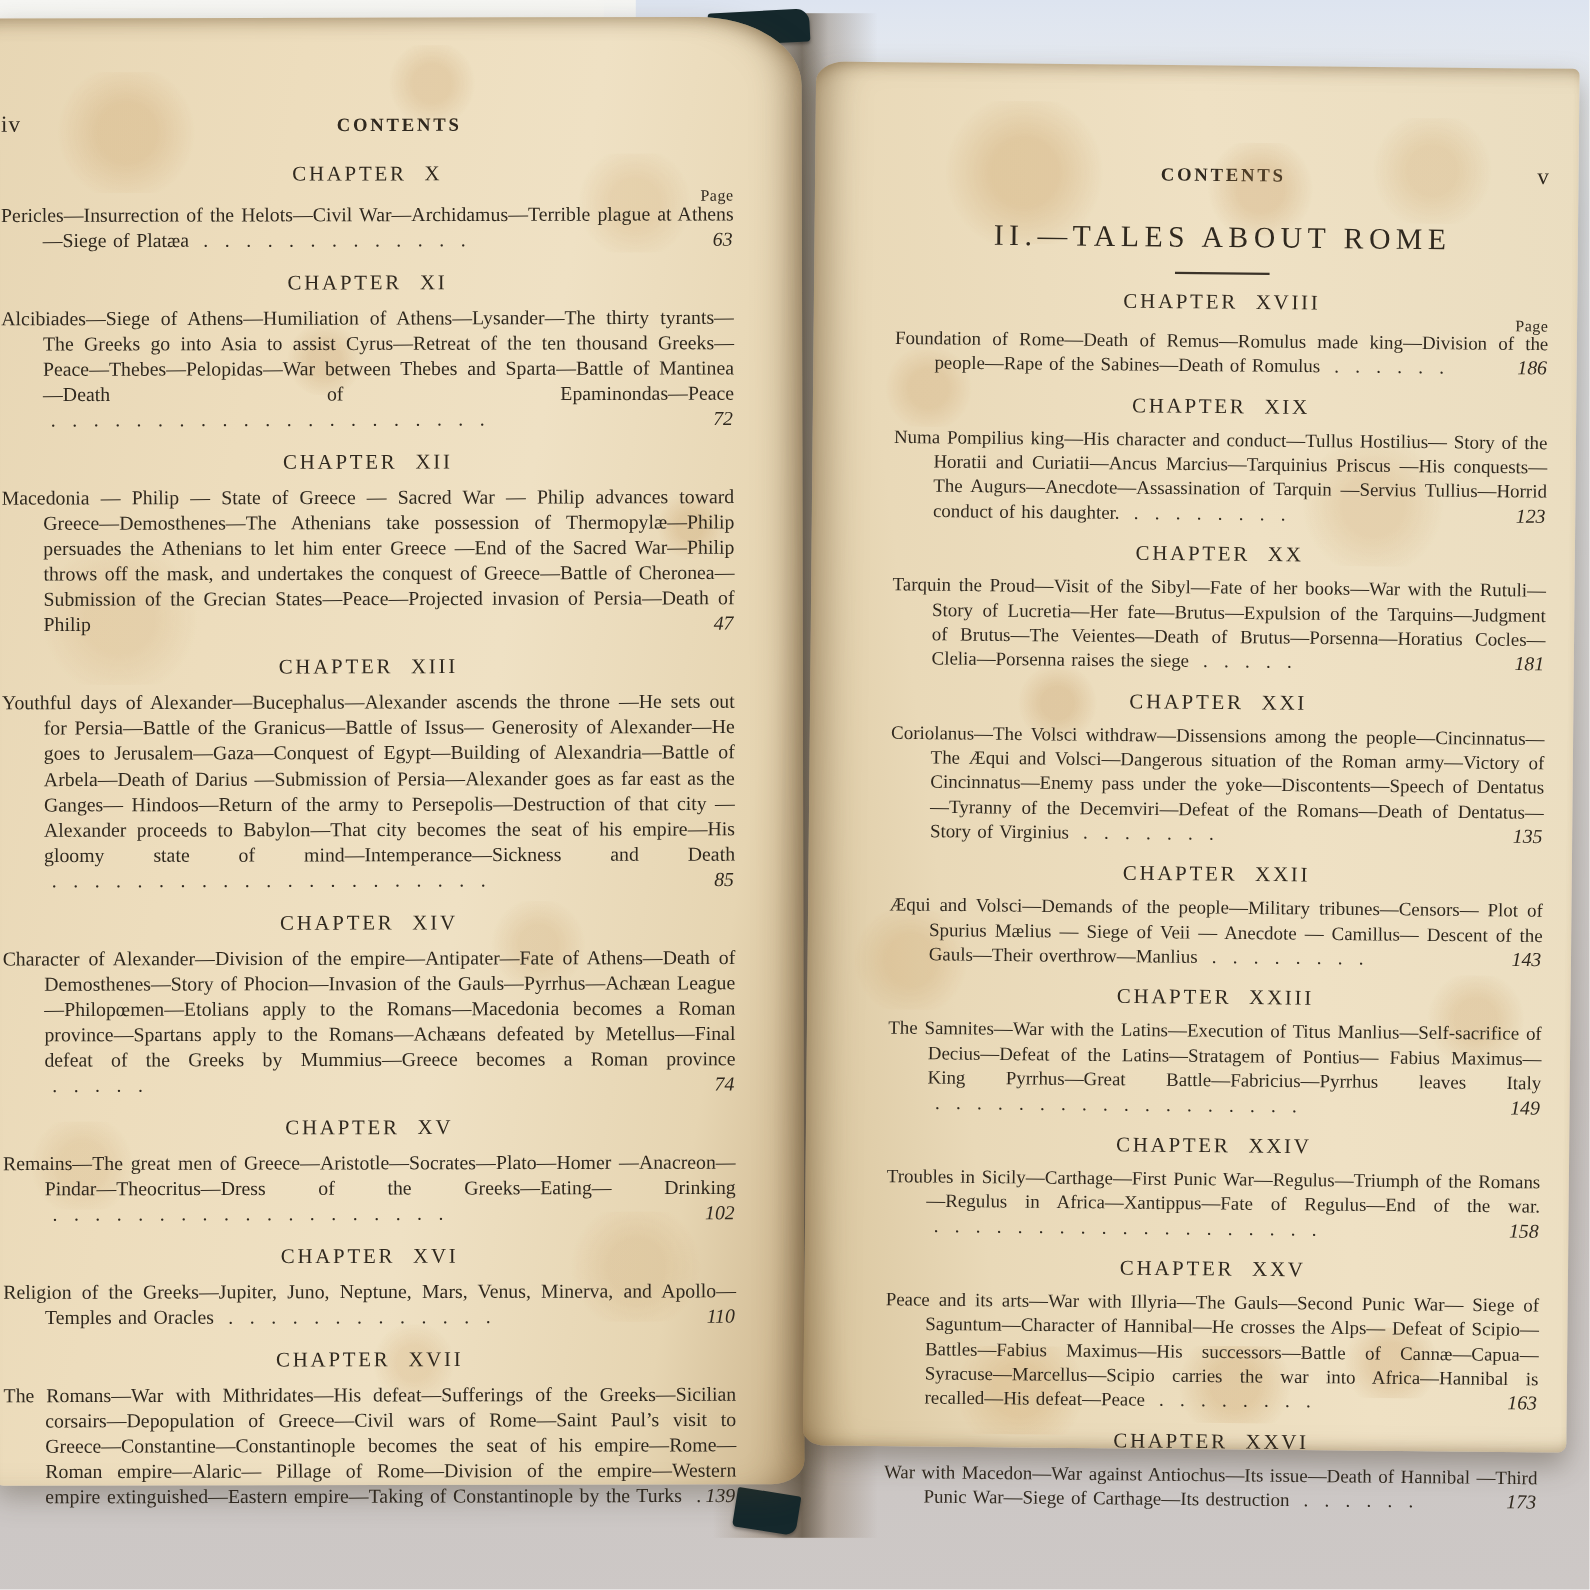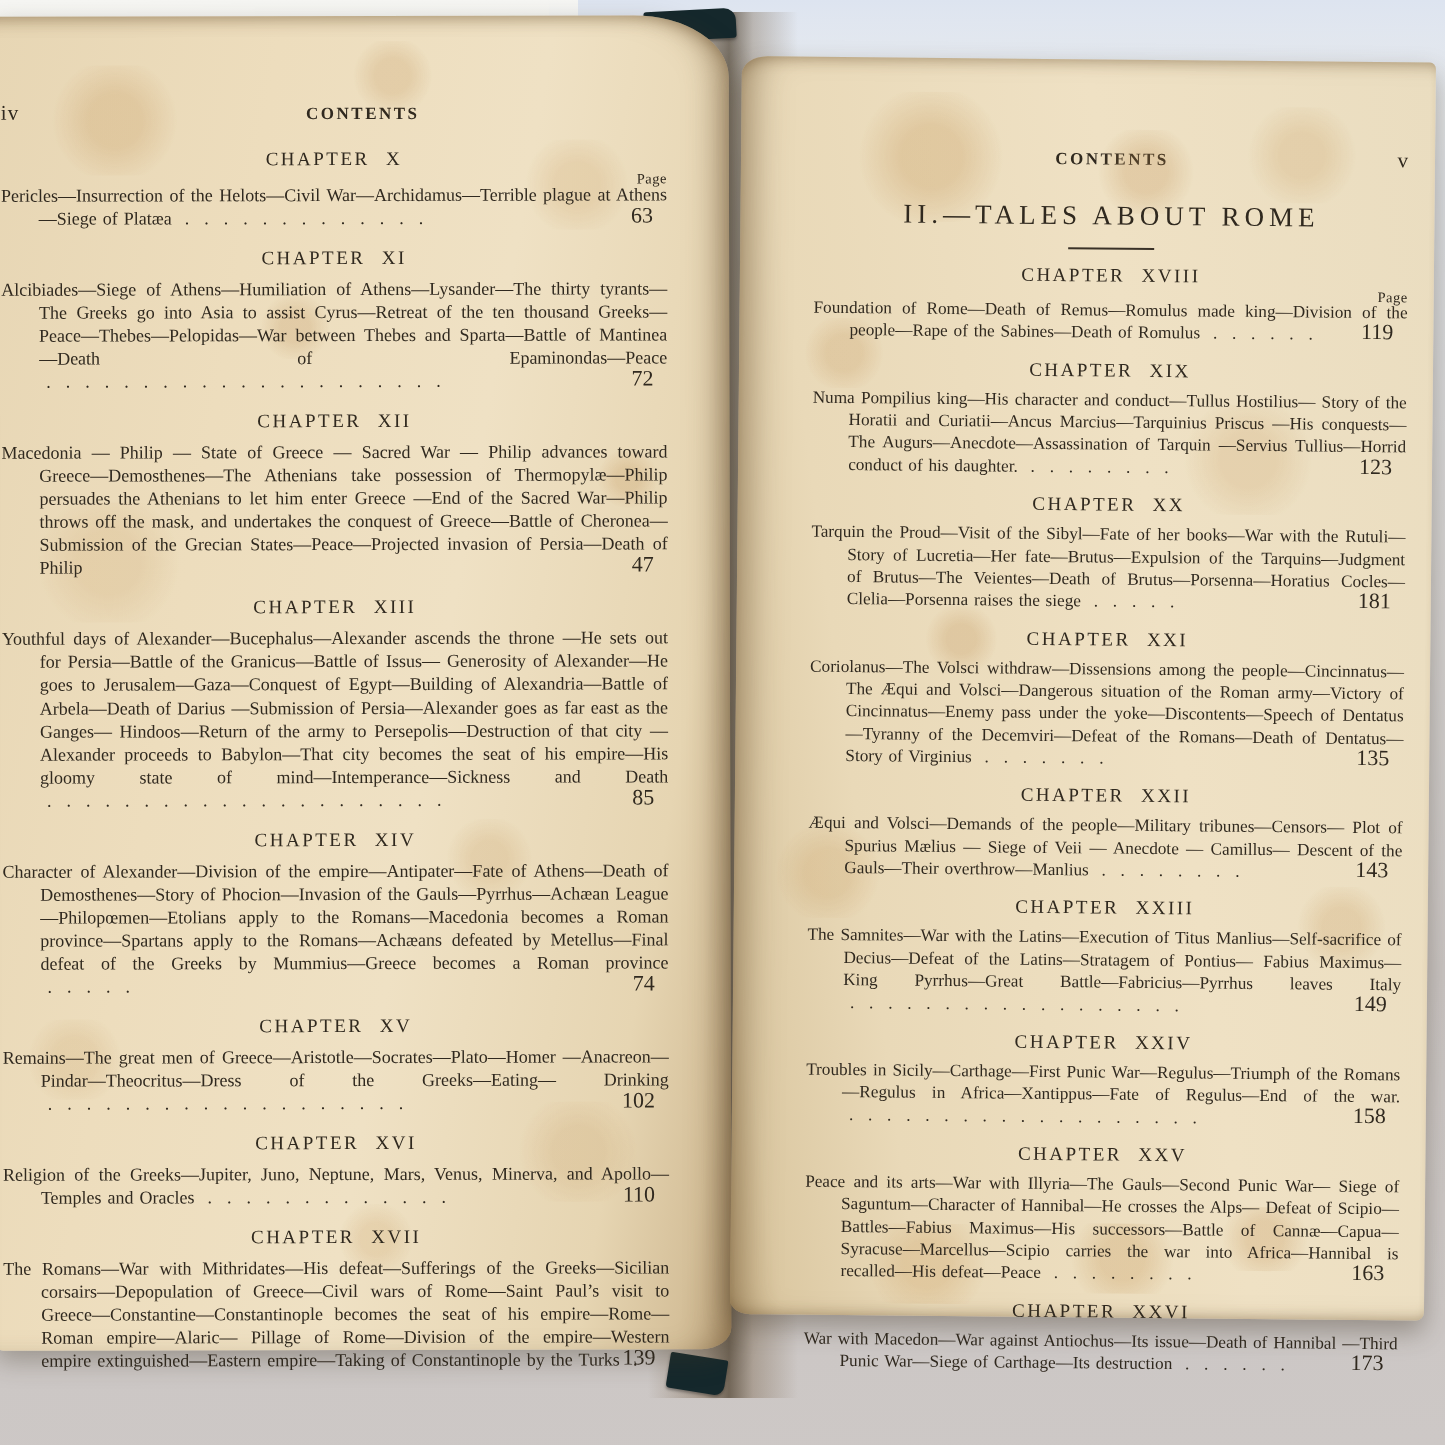--- a/index.html
+++ b/index.html
@@ -91,21 +91,21 @@
 
   .chap-head{text-align:center;font-size:19px;font-weight:500;letter-spacing:2.5px;word-spacing:9px;margin:17px 0 9px;}
   .right-page .chap-head{margin:15px 0 8px;}
 
   .page-label{text-align:right;font-size:14.5px;margin:-8px 0 -4px;letter-spacing:.5px;}
 
   .entry{position:relative;margin:0;font-size:18px;line-height:1.28;text-align:justify;
          padding-left:2.1em;text-indent:-2.1em;word-spacing:1.5px;}
   .right-page .entry{font-size:17.2px;line-height:1.3;}
   .dots{word-spacing:10.5px;margin-left:7px;white-space:nowrap;letter-spacing:0;}
-  .pg{position:absolute;right:14px;bottom:0;font-size:22px;text-indent:0;}
+  .pg{position:absolute;right:1px;bottom:0;font-size:18px;text-indent:0;font-style:italic;}
 </style>
 </head>
 <body>
 
 <div class="photo">
   <div class="sky"></div>
   <div class="table-sheen"></div>
   <div class="gutter"></div>
   <div class="cover-tip top"></div>
   <div class="cover-tip bottom"></div>
@@ -205,21 +205,21 @@
 
       <h2 class="section-title">II.—TALES ABOUT ROME</h2>
       <div class="title-rule"></div>
 
       <section class="chapter">
         <h3 class="chap-head">CHAPTER XVIII</h3>
         <div class="page-label">Page</div>
         <p class="entry">
           <span>Foundation of Rome—Death of Remus—Romulus made king—Division of the people—Rape of the Sabines—Death of Romulus</span>
           <span class="dots">. . . . . .</span>
-          <span class="pg">119</span>
+          <span class="pg">186</span>
         </p>
       </section>
 
       <section class="chapter">
         <h3 class="chap-head">CHAPTER XIX</h3>
         <p class="entry">
           <span>Numa Pompilius king—His character and conduct—Tullus Hostilius— Story of the Horatii and Curiatii—Ancus Marcius—Tarquinius Priscus —His conquests—The Augurs—Anecdote—Assassination of Tarquin —Servius Tullius—Horrid conduct of his daughter.</span>
           <span class="dots">. . . . . . . .</span>
           <span class="pg">123</span>
         </p>

